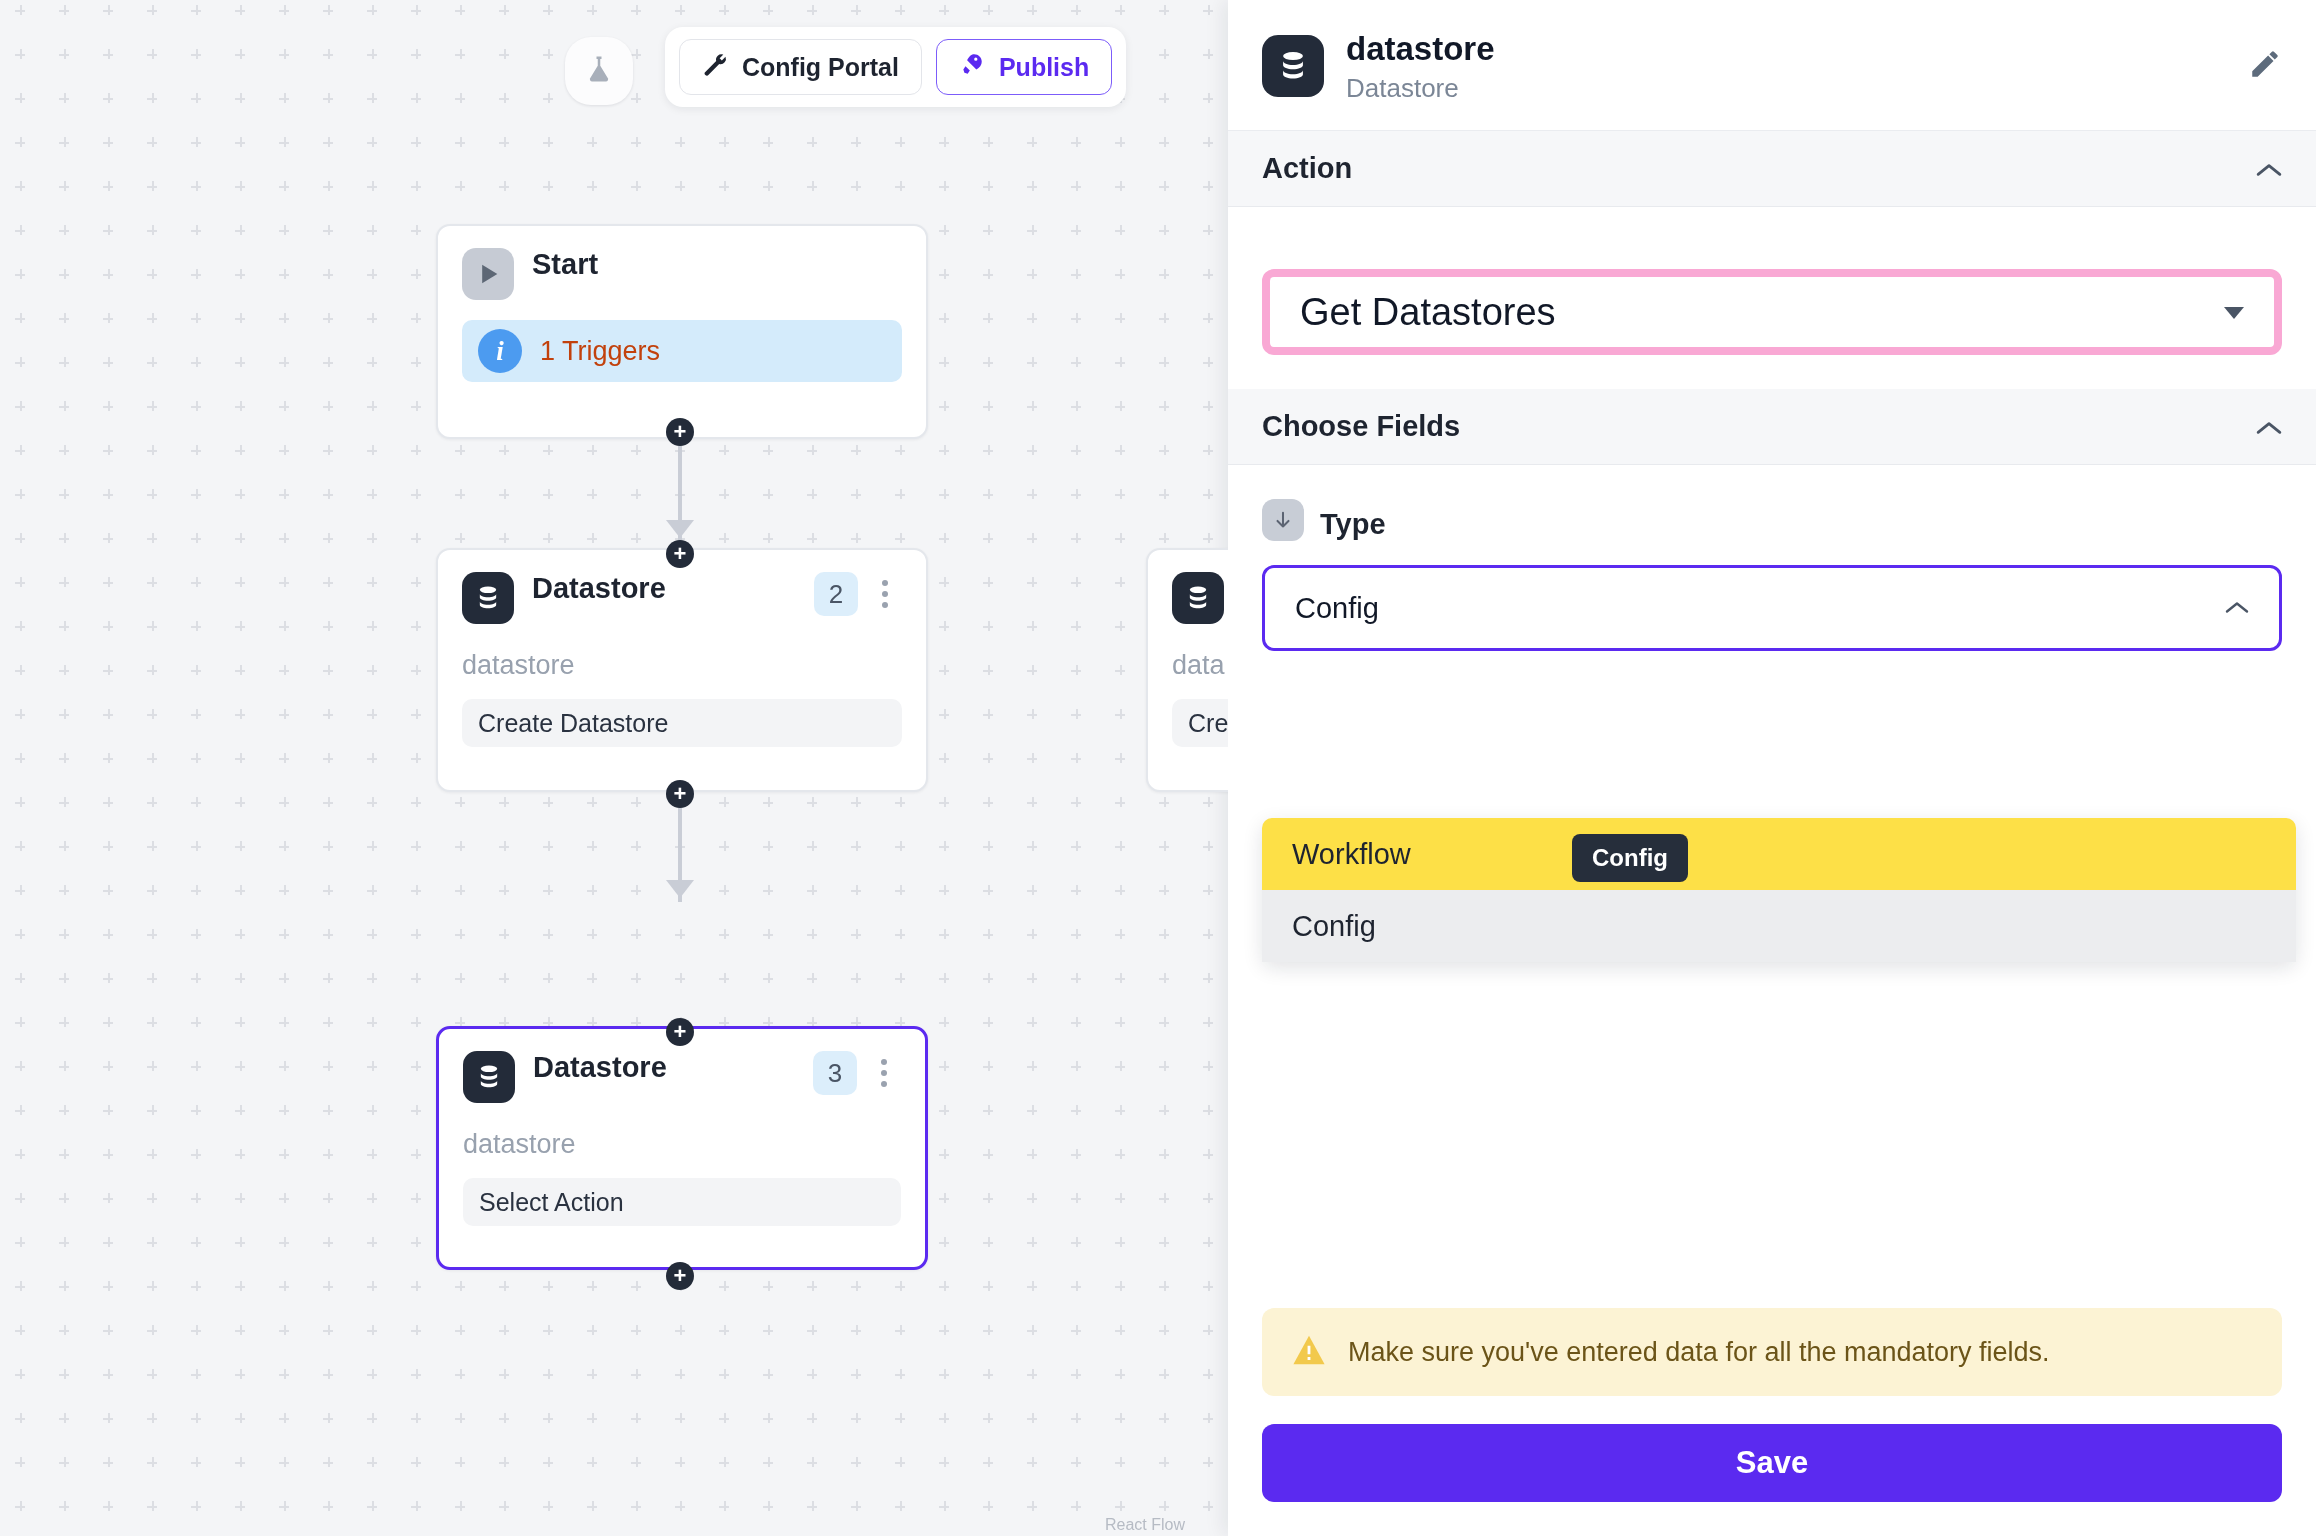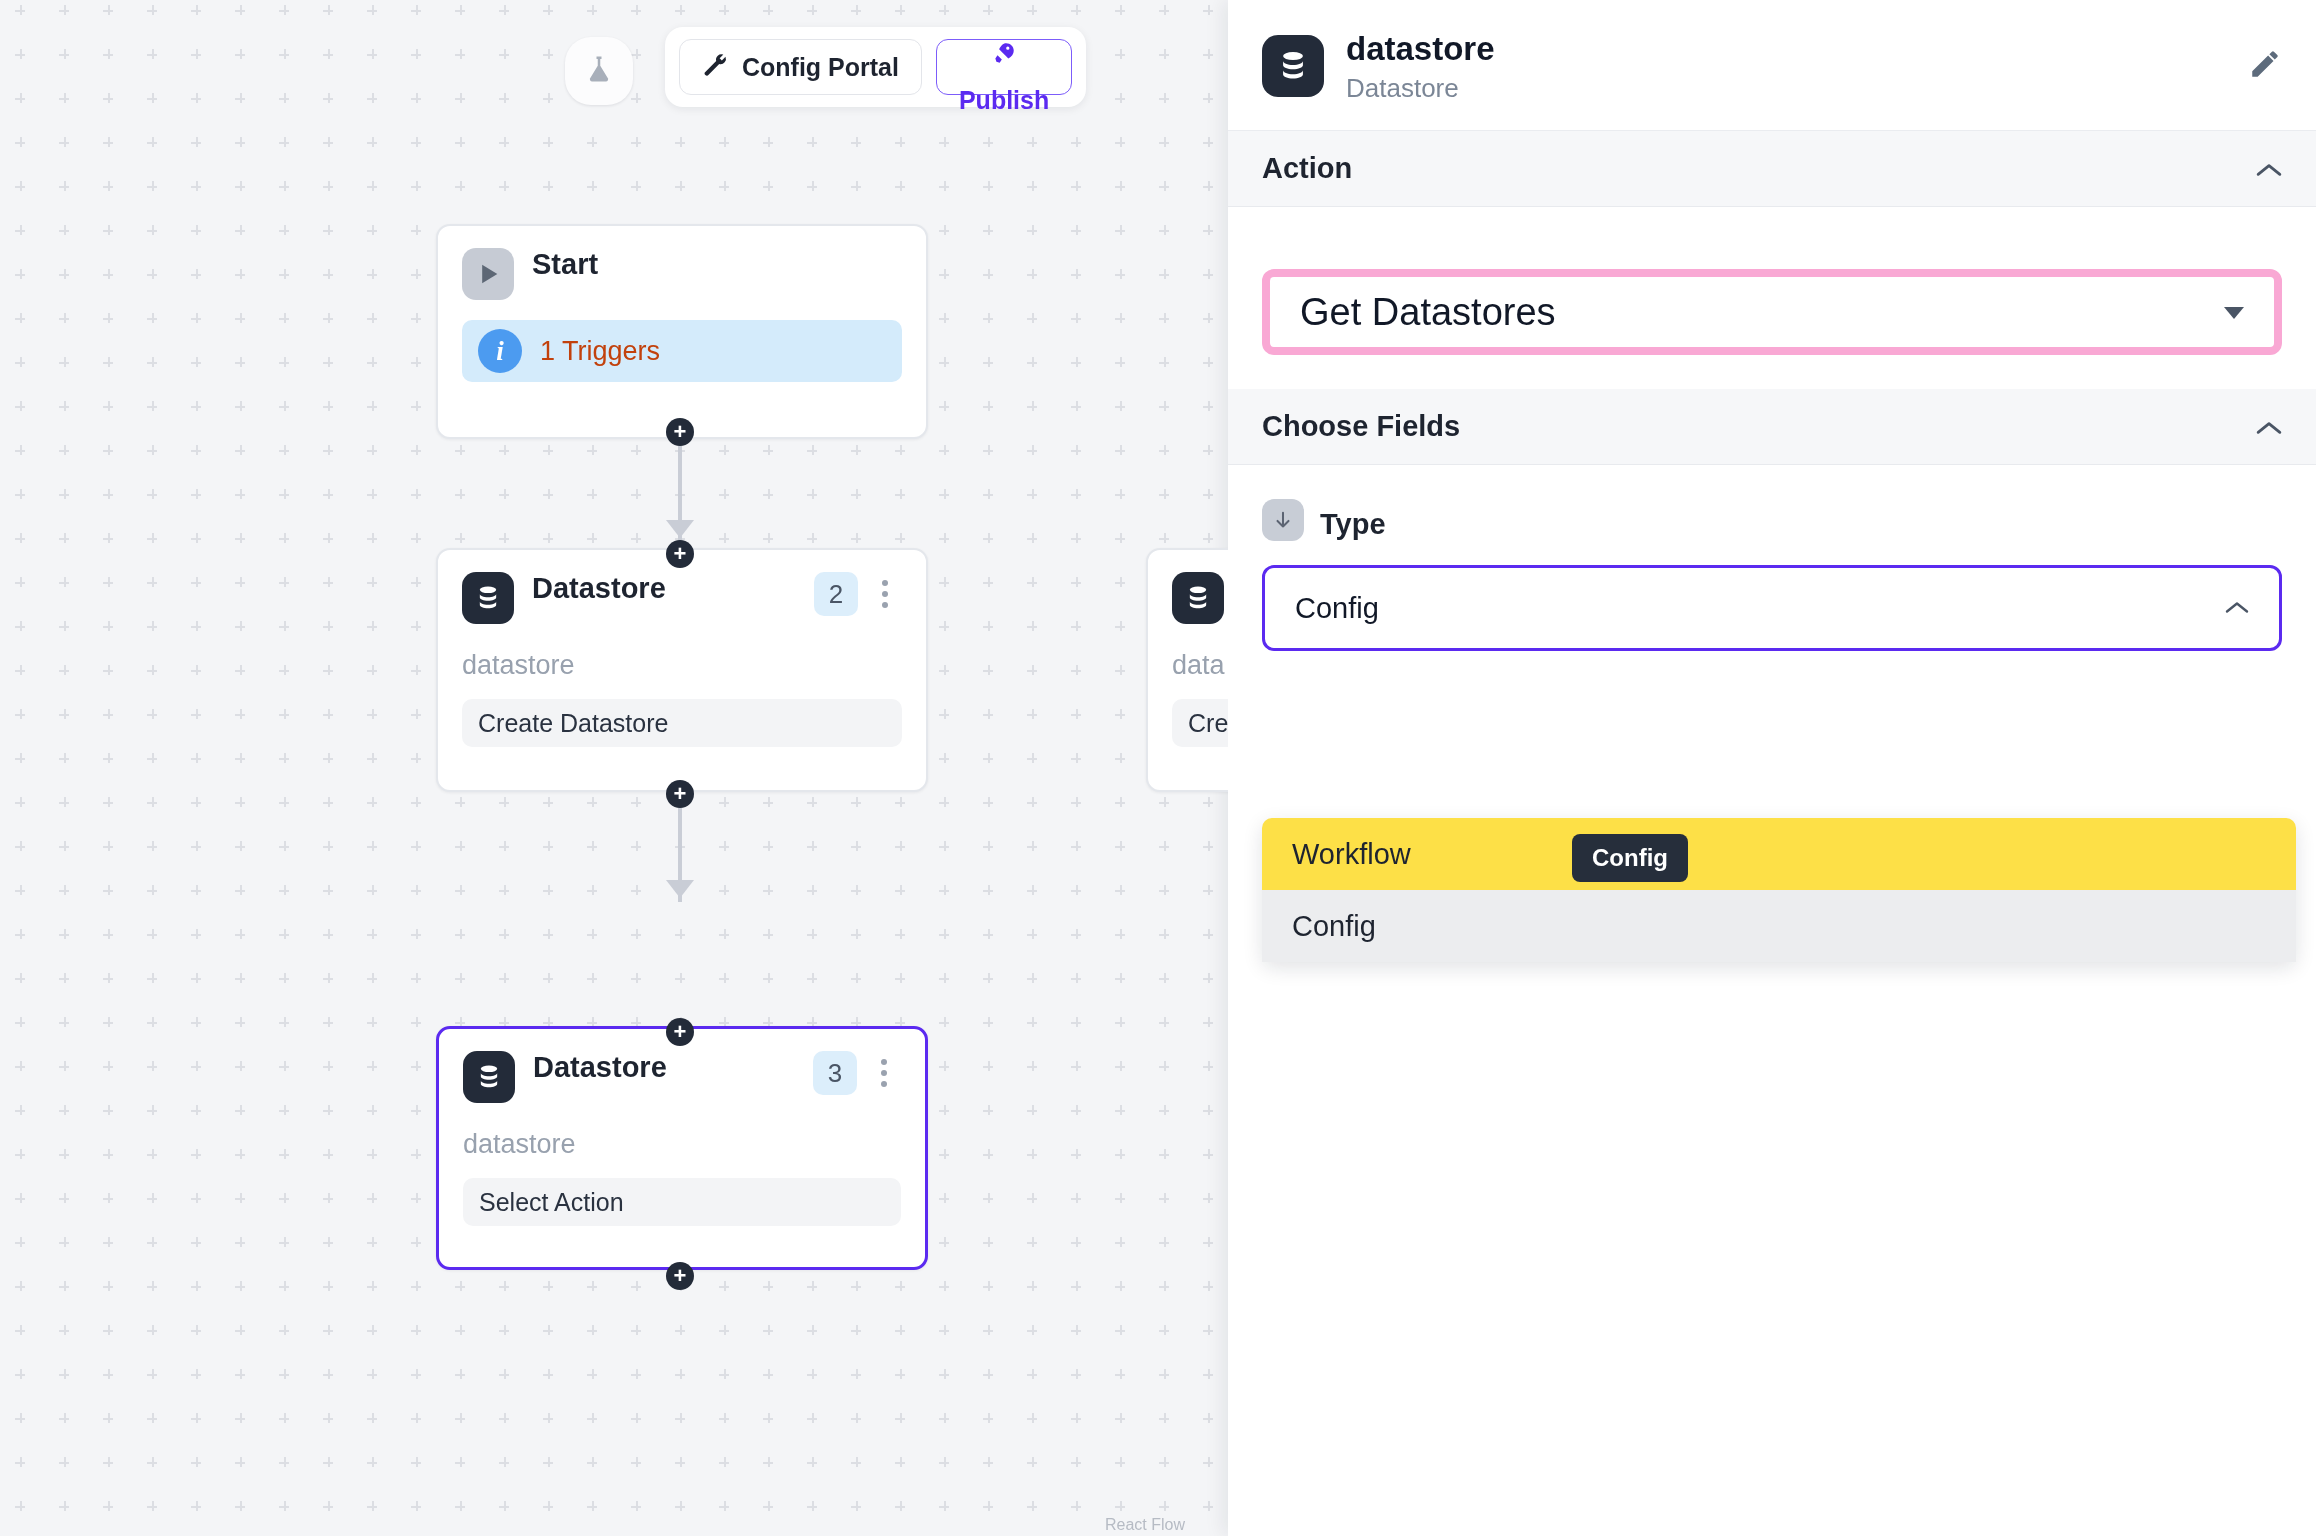--- a/index.html
+++ b/index.html
@@ -53,21 +53,21 @@
   }
   .tb-btn {
     display: flex; align-items: center; gap: 14px;
     height: 56px; padding: 0 22px;
     border-radius: 12px; border: 1.5px solid #E3E5EA;
     background: #fff;
     font-size: 25px; font-weight: bold; color: #1E2430;
     white-space: nowrap;
   }
   .tb-btn.publish {
-    border-color: #7C5CFA; color: #5B2AF0; flex-direction: column;
+    border-color: #7C5CFA; color: #5B2AF0;
   }
 
   
   .node {
     position: absolute;
     background: #FFFFFF;
     border: 2px solid #E4E7EC;
     border-radius: 14px;
     box-shadow: 0 1px 3px rgba(16,24,40,.06);
   }
@@ -437,13 +437,25 @@
       </span>
     </div>
   </div>
 
   <div class="dropdown">
     <div class="dd-option">Workflow</div>
     <div class="dd-option active">Config</div>
     <div class="tooltip">Config</div>
   </div>
 
+  <div class="panel-footer">
+    <div class="warn">
+      <span>
+        <svg width="34" height="32" viewBox="0 0 24 22" fill="#F2C94C">
+          <path d="M12 1l11 20H1L12 1z"></path>
+          <path d="M11 8h2v6h-2zM11 16h2v2h-2z" fill="#fff"></path>
+        </svg>
+      </span>
+      <span class="warn-text">Make sure you've entered data for all the mandatory fields.</span>
+    </div>
+    <button class="save-btn">Save</button>
+  </div>
 </div>
 
 </body></html>

